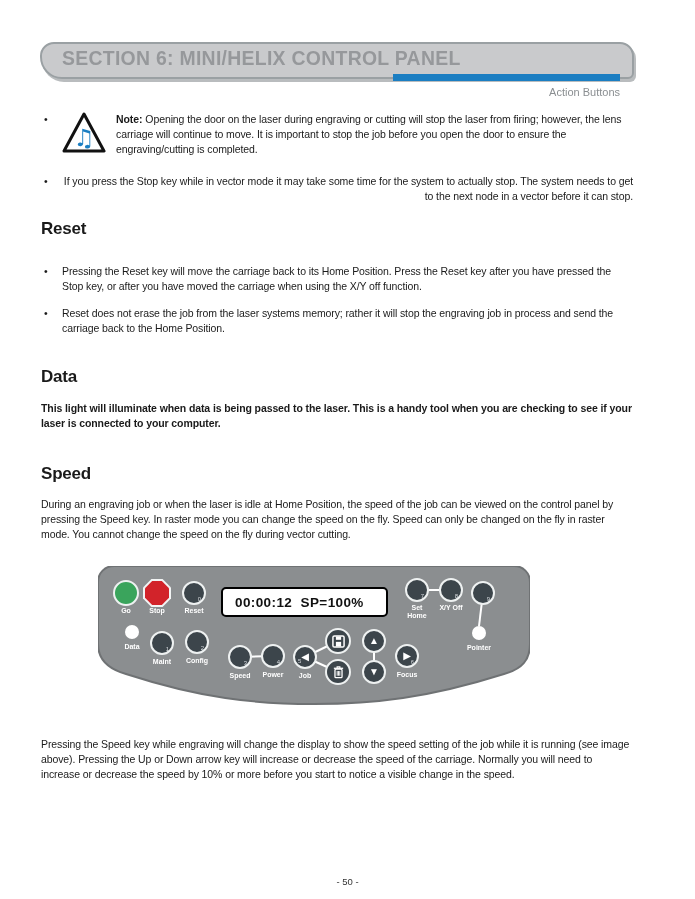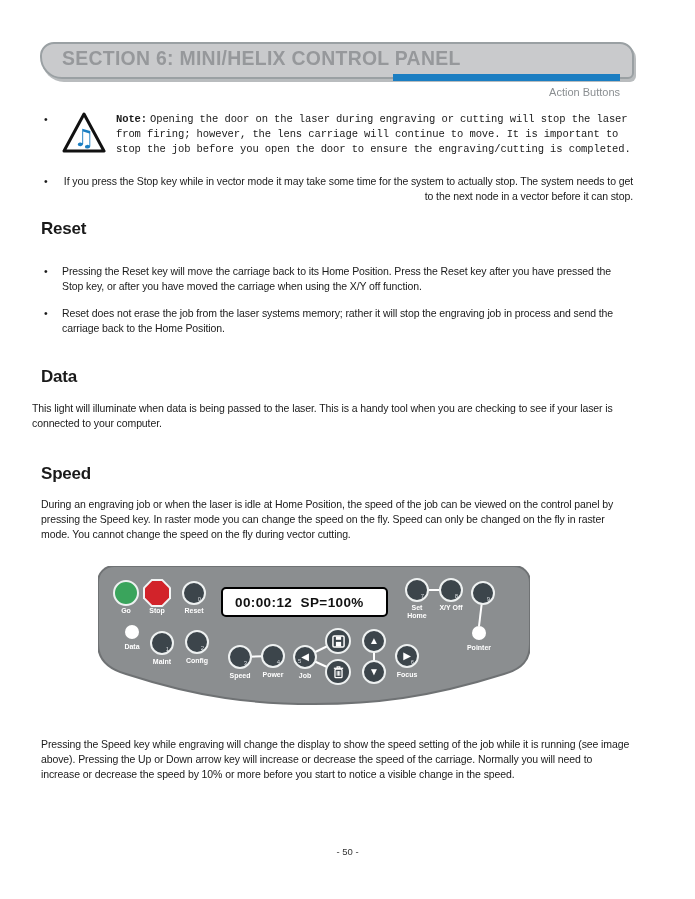--- a/index.html
+++ b/index.html
@@ -38,60 +38,60 @@
   .light{position:absolute;width:14px;height:14px;border-radius:50%;background:#fff;}
   .go{background:#3aa45c;width:26px;height:26px;}
   .oct-outer{position:absolute;width:28px;height:28px;background:#f2f4f4;
         clip-path:polygon(30% 0,70% 0,100% 30%,100% 70%,70% 100%,30% 100%,0 70%,0 30%);}
   .oct-inner{position:absolute;left:2px;top:2px;width:24px;height:24px;background:#d2232a;
         clip-path:polygon(30% 0,70% 0,100% 30%,100% 70%,70% 100%,30% 100%,0 70%,0 30%);}
   .lcd{position:absolute;left:123px;top:21px;width:167px;height:30px;background:#fff;
         border:2px solid #000000;border-radius:5px;box-sizing:border-box;display:flex;align-items:center;
         font-size:13.5px;font-weight:bold;color:#111;padding-left:12px;white-space:pre;letter-spacing:0.4px;}
 
-  .footer{left:0;top:846px;width:695px;text-align:center;font-size:9.5px;color:#333;}
+  .footer{left:0;top:876px;width:695px;text-align:center;font-size:9.5px;color:#333;}
 </style>
 </head>
 <body>
 
 <div class="page">
 
   <div class="abs banner"></div>
   <div class="abs banner-title">SECTION 6: MINI/HELIX CONTROL PANEL</div>
   <div class="abs accent-bar"></div>
   <div class="abs tagline">Action Buttons</div>
 
   <div class="abs bullet body-txt" style="left:44px;top:112px;width:589px;">
     <span class="dot">•</span>
     <span class="note-icon-wrap">
       <svg width="44" height="42" viewBox="0 0 44 42">
         <polygon points="22,2 42,39 2,39" fill="#ffffff" stroke="#111" stroke-width="3" stroke-linejoin="round"></polygon>
         <text x="22" y="34" text-anchor="middle" font-size="24" fill="#1b7ec2" font-family="DejaVu Sans, sans-serif">♫</text>
       </svg>
     </span>
-    <span style="flex:1;font-family:Liberation Mono, monospace;"><b class="note-label">Note:</b><span>Opening the door on the laser during engraving or cutting will stop the laser from firing; however, the lens carriage will continue to move. It is important to stop the job before you open the door to ensure the engraving/cutting is completed.</span></span>
+    <span style="flex:1;"><b class="note-label">Note:</b><span>Opening the door on the laser during engraving or cutting will stop the laser from firing; however, the lens carriage will continue to move. It is important to stop the job before you open the door to ensure the engraving/cutting is completed.</span></span>
   </div>
 
   <div class="abs bullet body-txt" style="left:44px;top:174px;width:589px;">
     <span class="dot">•</span>
     <span style="flex:1;text-align:right;">If you press the Stop key while in vector mode it may take some time for the system to actually stop. The system needs to get to the next node in a vector before it can stop.</span>
   </div>
 
   <div class="abs heading" style="left:41px;top:219px;">Reset</div>
   <div class="abs bullet body-txt" style="left:44px;top:264px;width:589px;">
     <span class="dot">•</span>
     <span style="flex:1;">Pressing the Reset key will move the carriage back to its Home Position. Press the Reset key after you have pressed the Stop key, or after you have moved the carriage when using the X/Y off function.</span>
   </div>
   <div class="abs bullet body-txt" style="left:44px;top:306px;width:589px;">
     <span class="dot">•</span>
     <span style="flex:1;">Reset does not erase the job from the laser systems memory; rather it will stop the engraving job in process and send the carriage back to the Home Position.</span>
   </div>
 
   <div class="abs heading" style="left:41px;top:367px;">Data</div>
-  <div class="abs body-txt" style="left:32px;top:401px;width:592px;">This light will illuminate when data is being passed to the laser. This is a handy tool when you are checking to see if your laser is connected to your computer.</div>
+  <div class="abs body-txt" style="left:41px;top:401px;width:592px;font-weight:bold;">This light will illuminate when data is being passed to the laser. This is a handy tool when you are checking to see if your laser is connected to your computer.</div>
 
   <div class="abs heading" style="left:41px;top:464px;">Speed</div>
   <div class="abs body-txt" style="left:41px;top:497px;width:592px;">During an engraving job or when the laser is idle at Home Position, the speed of the job can be viewed on the control panel by pressing the Speed key. In raster mode you can change the speed on the fly. Speed can only be changed on the fly in raster mode. You cannot change the speed on the fly during vector cutting.</div>
 
   <div class="abs panel">
     <svg class="panel-bg" width="432" height="140" viewBox="0 0 432 140">
       <path d="M16,0 L416,0 C425,0 432,7 432,16 L432,78 C432,94 424,103 406,108 C330,132 276,138 216,138 C156,138 102,132 28,108 C10,103 0,94 0,78 L0,16 C0,7 7,0 16,0 Z" fill="#8b8e90" stroke="#6f7274" stroke-width="2"></path>
       <g stroke="#ffffff" stroke-width="2">
         <line x1="319" y1="24" x2="353" y2="24"></line>
         <line x1="142" y1="91" x2="175" y2="90"></line>

